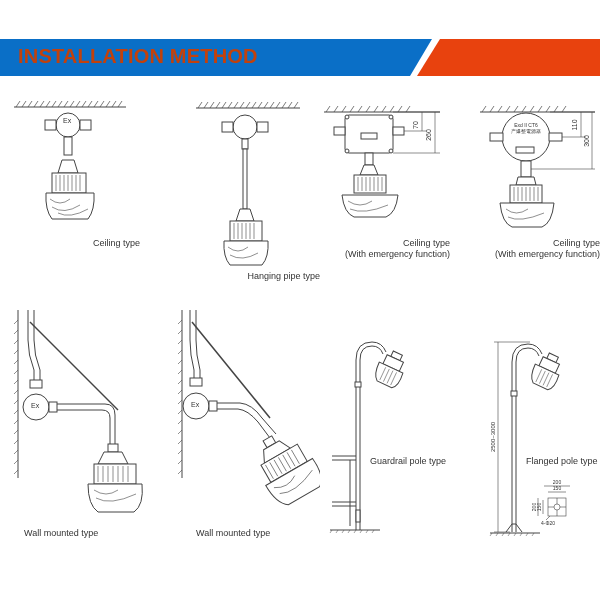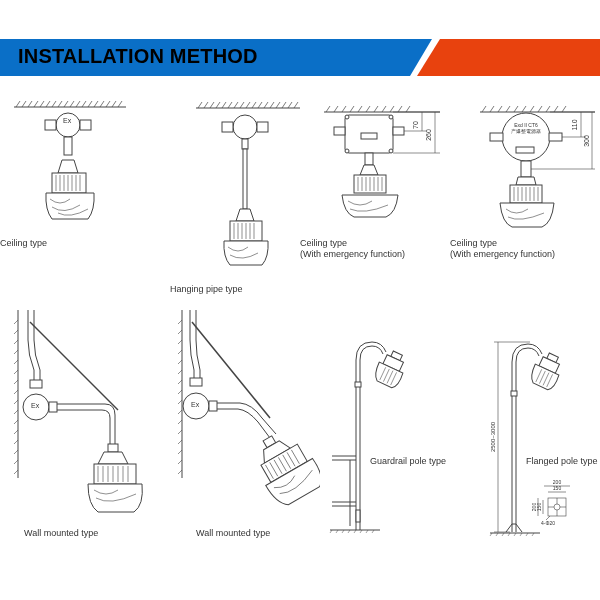--- a/index.html
+++ b/index.html
@@ -1,23 +1,23 @@
 <!DOCTYPE html>
 <html><head>
 <meta charset="utf-8">
 <style>
   html,body{margin:0;padding:0;background:#ffffff;}
   body{width:600px;height:600px;position:relative;overflow:hidden;font-family:"Liberation Sans",sans-serif;}
   .banner{position:absolute;left:0;top:39px;width:600px;height:37px;}
   .banner svg{position:absolute;left:0;top:0;}
-  .banner-title{position:absolute;left:18px;top:6px;color:#000000;font-weight:bold;font-size:20px;letter-spacing:0.2px;font-family:"Liberation Sans",sans-serif;}
+  .banner-title{position:absolute;left:18px;top:6px;color:#c2410c;font-weight:bold;font-size:20px;letter-spacing:0.2px;font-family:"Liberation Sans",sans-serif;}
   .contact{position:absolute;left:455px;top:9px;color:#fff;font-weight:bold;font-size:16px;cursor:pointer;font-family:"Liberation Sans",sans-serif;}
   .cell{position:absolute;}
   .cell svg{position:absolute;left:0;top:0;}
-  .label{position:absolute;font-size:9px;color:#333;text-align:left;line-height:11px;font-family:"Liberation Sans",sans-serif;white-space:nowrap;}
+  .label{position:absolute;font-size:9px;color:#333;text-align:right;line-height:11px;font-family:"Liberation Sans",sans-serif;white-space:nowrap;}
   .dim{font-size:7px;fill:#333;font-family:"Liberation Sans",sans-serif;}
 </style>
 </head>
 <body>
 
 <div class="banner">
   <svg width="600" height="37">
     <polygon points="0,0 432,0 410,37 0,37" fill="#0a6fc7"></polygon>
     <polygon points="436,0 600,0 600,37 413,37" fill="#ffffff"></polygon>
     <polygon points="440,0 600,0 600,37 417,37" fill="#e8420e"></polygon>
@@ -110,21 +110,21 @@
         <line x1="96" y1="128" x2="96" y2="144"></line>
         <line x1="100" y1="128" x2="100" y2="144"></line>
         <line x1="104" y1="128" x2="104" y2="144"></line>
       </g>
     <path d="M74,146 Q73,162 80,170 L112,170 Q119,162 118,146 Z" fill="#fff"></path>
     <g stroke-width="0.6">
         <path d="M78,152 Q88,160 98,152"></path>
         <path d="M80,160 Q92,167 108,158"></path>
       </g>
   </svg>
-  <div class="label" style="left:20px;top:189px;width:150px;">Hanging pipe type</div>
+  <div class="label" style="left:20px;top:176px;width:150px;">Hanging pipe type</div>
 </div>
 
 <div class="cell" style="left:300px;top:95px;width:150px;height:175px;">
   <svg width="150" height="175" stroke="#444" fill="none" stroke-width="1">
     <line x1="24" y1="17" x2="140" y2="17"></line>
     <g stroke-width="0.7">
       <line x1="26" y1="17" x2="30" y2="11"></line>
         <line x1="34" y1="17" x2="38" y2="11"></line>
         <line x1="42" y1="17" x2="46" y2="11"></line>
         <line x1="50" y1="17" x2="54" y2="11"></line>

